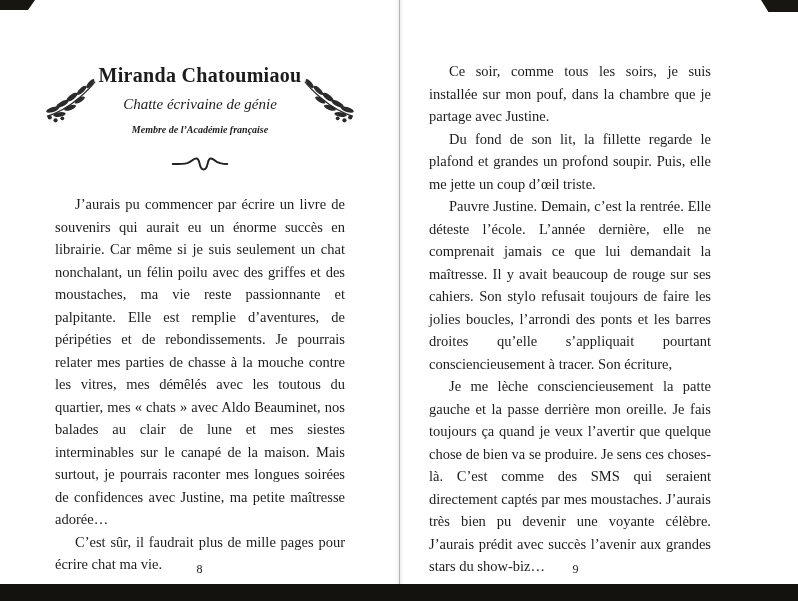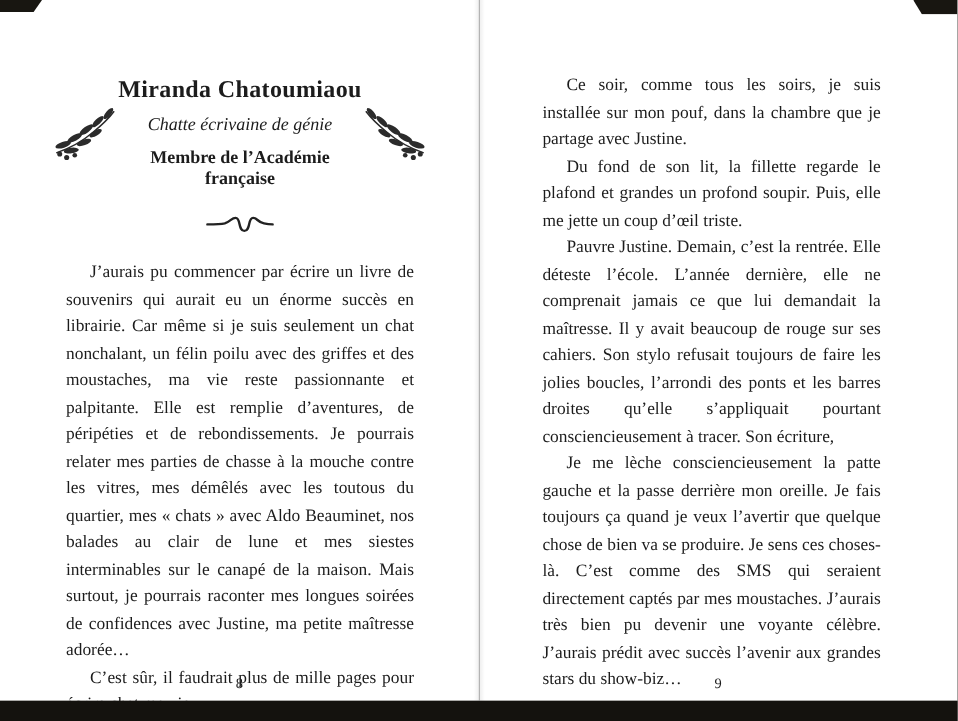--- a/index.html
+++ b/index.html
@@ -59,21 +59,21 @@
     background: #14120e;
   }
 
   .page {
     position: absolute;
     top: 0;
     width: 399px;
     height: 584px;
   }
   .page-left  { left: 0;   padding: 0 54px 0 55px; }
-  .page-right { left: 399px; padding: 0 64px 0 53px; }
+  .page-right { left: 376px; padding: 0 64px 0 53px; }
 
   
   .header {
     margin-top: 64px;
     display: flex;
     align-items: center;
     justify-content: center;
   }
   .header-text { flex: 1; text-align: center; }
   .title {
@@ -84,21 +84,22 @@
   }
   .subtitle {
     margin-top: 9px;
     font-style: italic;
     font-size: 15px;
     font-family: Liberation Serif, serif;
   }
   .affiliation {
     margin-top: 11px;
     font-weight: bold;
-    font-size: 15px;
+    font-size: 10px;
+    font-style: italic;
   }
   .ornament { flex: 0 0 auto; line-height: 0; }
   .ornament-right svg { transform: scaleX(-1); }
 
   .divider {
     margin-top: 20px;
     display: flex;
     justify-content: center;
     line-height: 0;
   }

